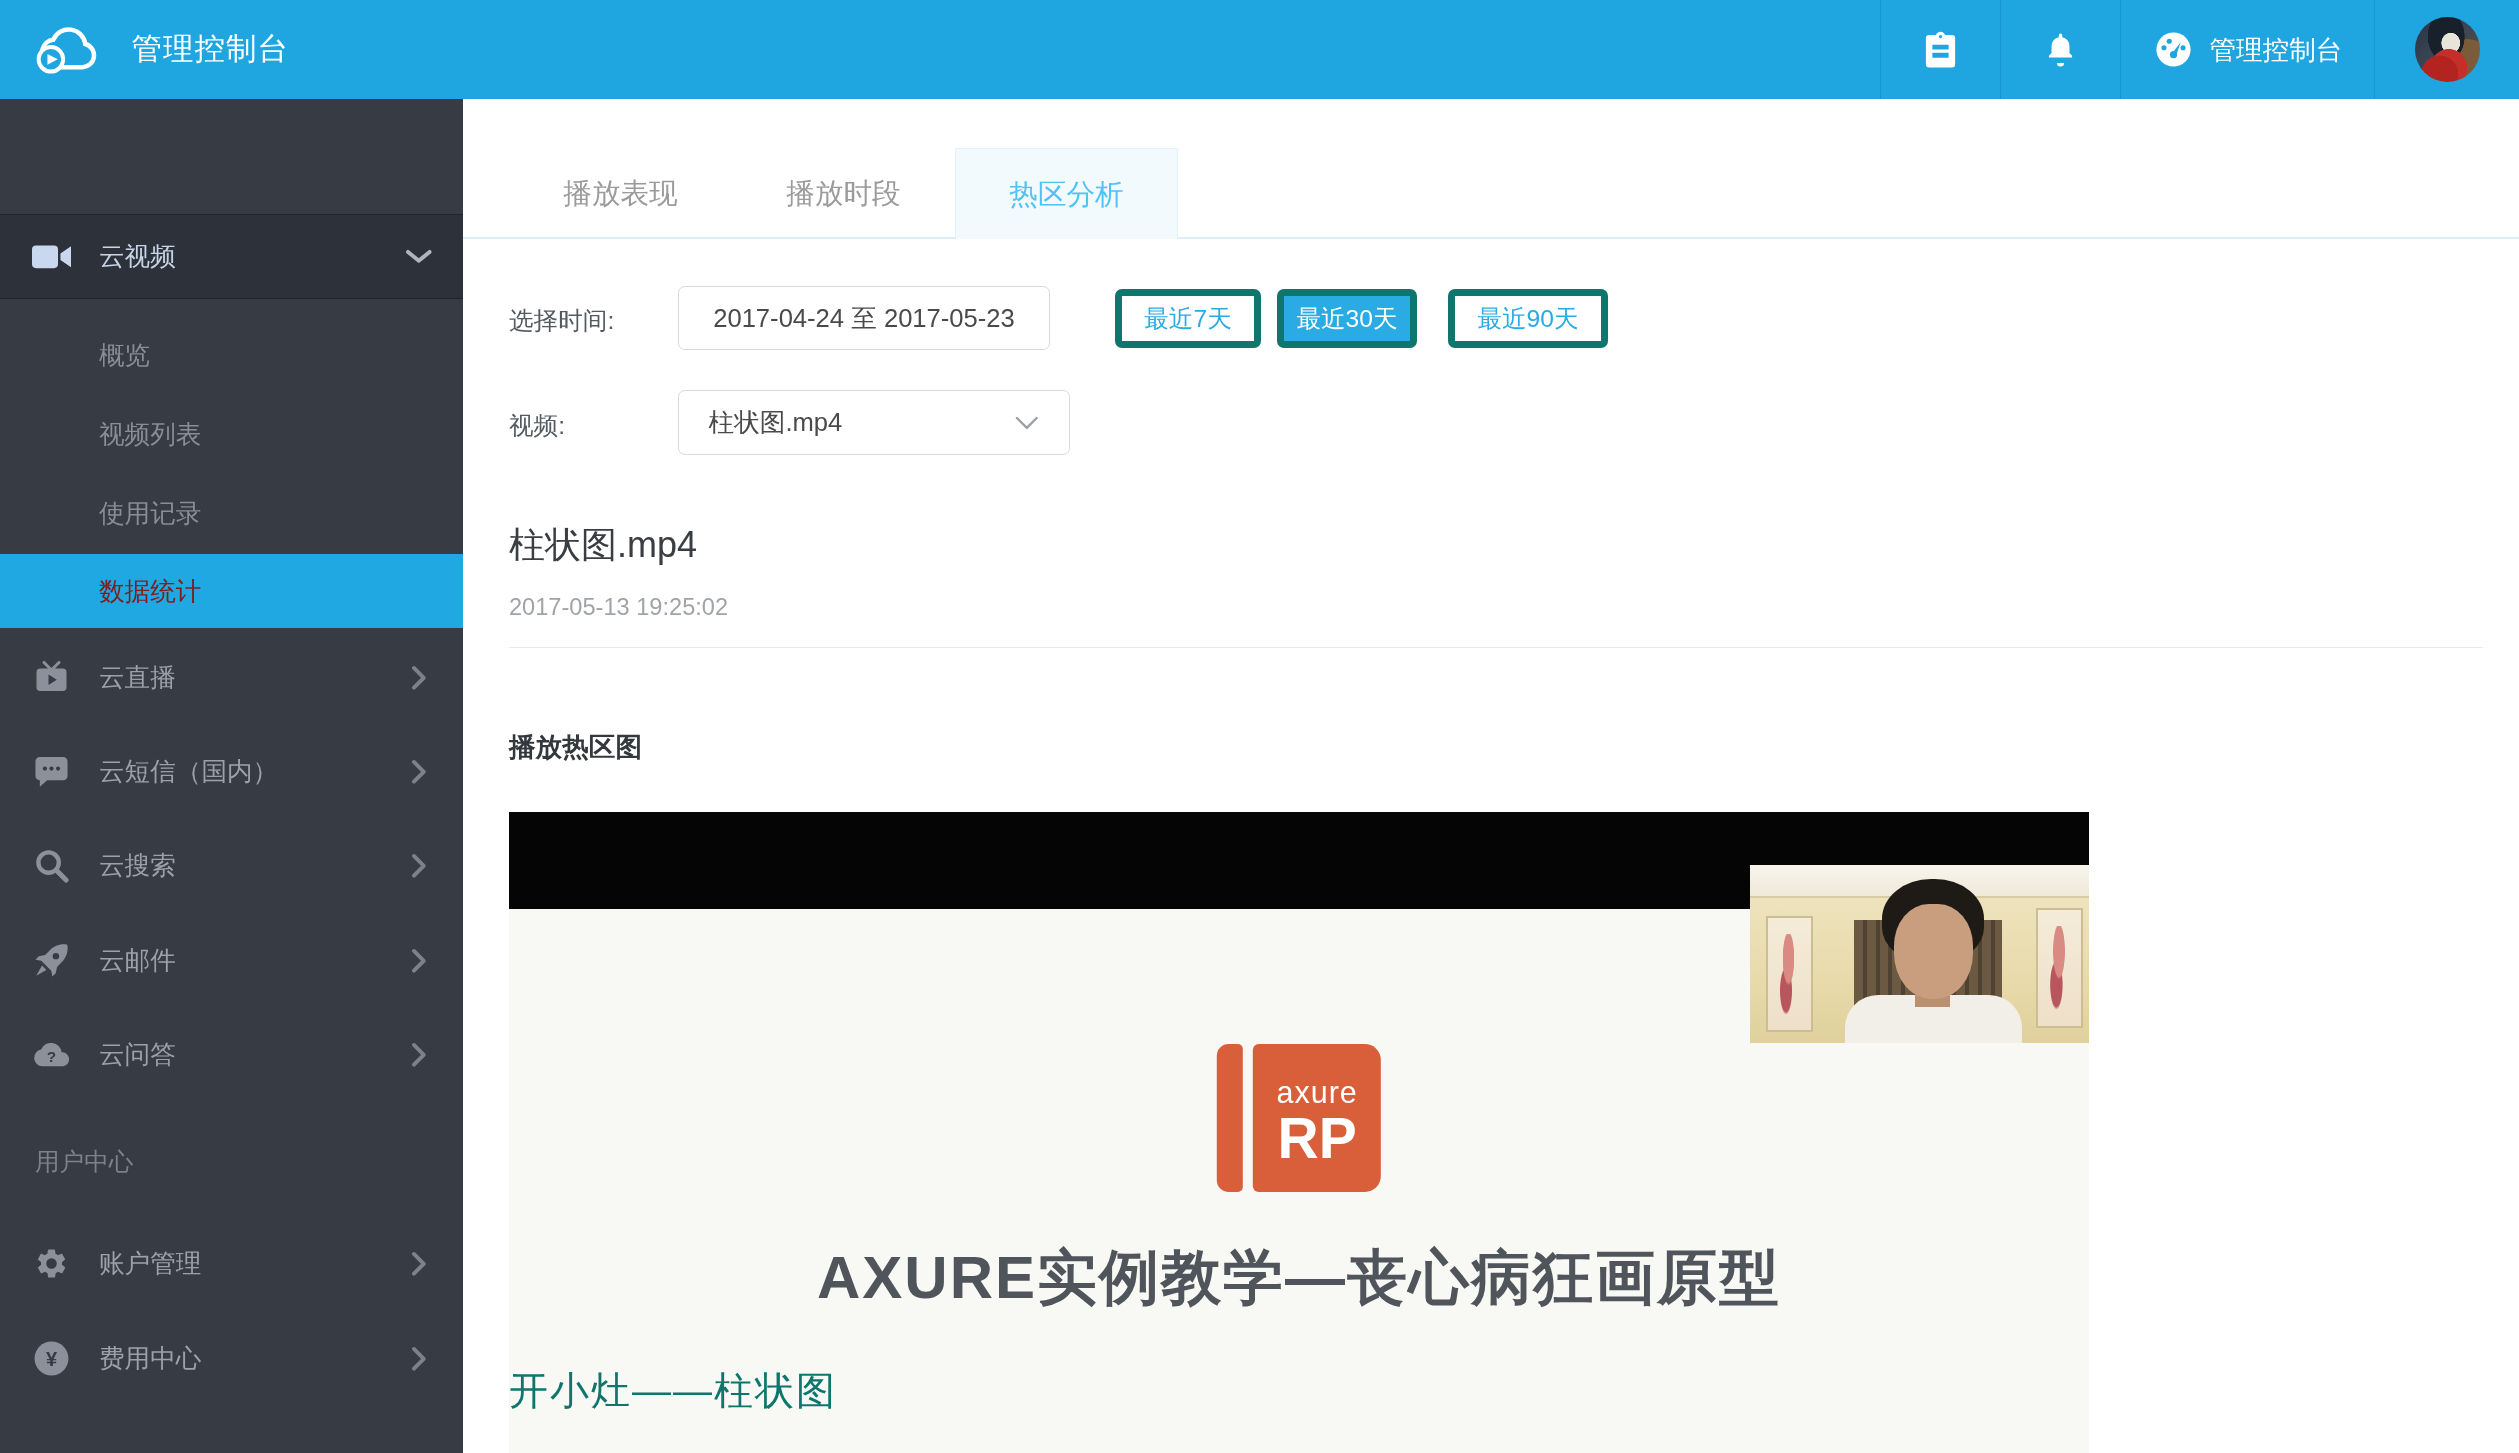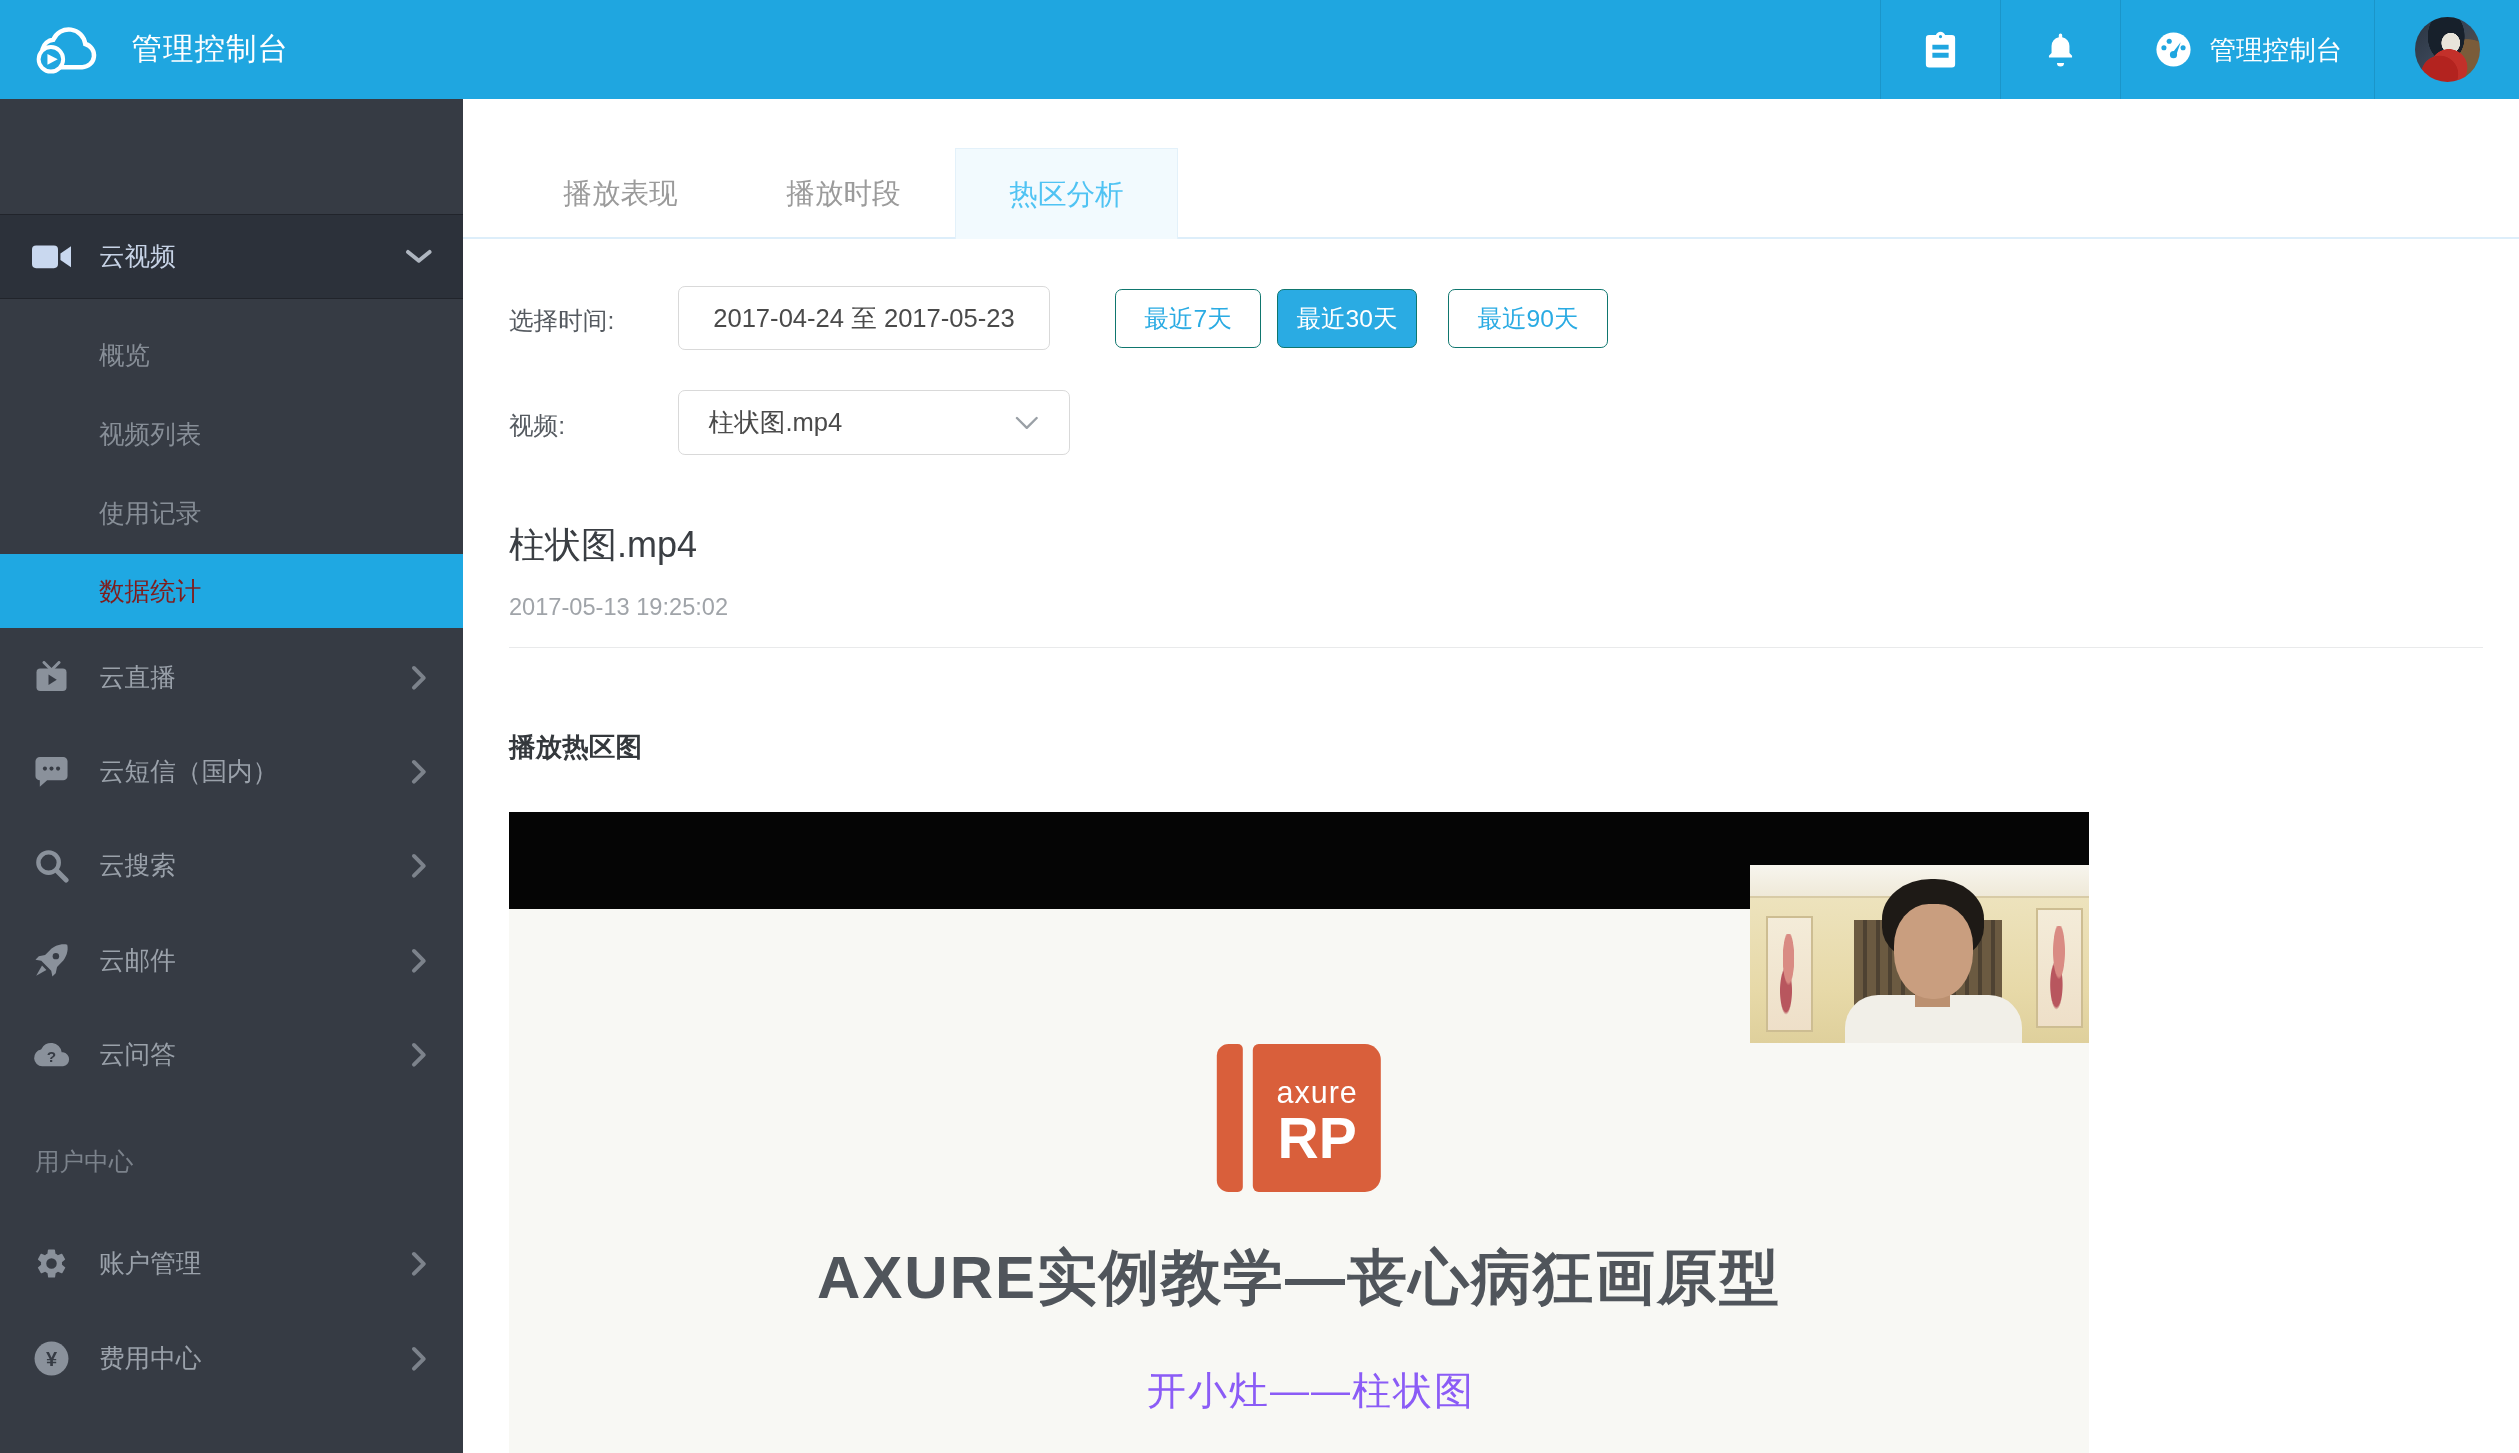--- a/index.html
+++ b/index.html
@@ -45,21 +45,21 @@
 
   .tabbar { position:absolute; left:0; top:49px; width:2057px; height:91px; border-bottom:2px solid #ddeefa; display:flex; padding-left:46px; }
   .tab { width:223px; height:91px; display:flex; align-items:center; justify-content:center;
          font-size:28.6px; color:#9b9b9b; cursor:pointer; }
   .tab.active { background:#f2fafe; border:1px solid #e3f1fa; border-bottom:none; color:#4fc3f3; }
 
   .flabel { position:absolute; left:46px; font-size:24.6px; color:#555a60; }
   .date-input { position:absolute; left:215px; top:187px; width:372px; height:64px; background:#fff;
     border:1px solid #d9d9d9; border-radius:6.9px; display:flex; align-items:center; justify-content:center;
     font-size:25.6px; color:#4a4a4a; cursor:pointer; }
-  .qbtn { position:absolute; top:190px; height:59px; border:1px solid #0f766e; border-radius:6.9px;
+  .qbtn { position:absolute; top:190px; height:59px; border:7px solid #0f766e; border-radius:6.9px;
     background:#fff; color:#2aabe3; font-size:24.6px; display:flex; align-items:center; justify-content:center; cursor:pointer; }
   .qbtn.active { background:#2aabe3; color:#fff; }
   .select { position:absolute; left:215px; top:291px; width:392px; height:65px; background:#fff;
     border:1px solid #d9d9d9; border-radius:6.9px; display:flex; align-items:center;
     padding:0 29.6px; font-size:25.6px; color:#4a4a4a; cursor:pointer; }
   .select .sel-chev { margin-left:auto; color:#9aa0a6; }
 
   .vtitle { position:absolute; left:46px; top:422px; font-size:36px; color:#3a3e43; font-weight:500; }
   .vtime  { position:absolute; left:46px; top:495px; font-size:23.6px; color:#a0a4a9; }
   .hr1 { position:absolute; left:46px; top:548px; width:1974px; height:1px; background:#e9eaeb; }
@@ -84,22 +84,22 @@
 
   .axlogo { position:absolute; left:50%; top:232px; transform:translateX(-50%); display:flex; gap:10.8px; }
   .axbar { width:25.6px; height:148px; background:#d95f3b; border-radius:11.8px 4.9px 4.9px 11.8px; }
   .axbox { width:128px; height:148px; background:#d95f3b; border-radius:5.9px 15.8px 15.8px 5.9px;
     display:flex; flex-direction:column; align-items:center; justify-content:center; color:#fff; }
   .axtop { font-size:30.5px; letter-spacing:1px; margin-top:5.9px; }
   .axbot { font-size:57px; font-weight:bold; line-height:57px;text-align:right; }
 
   .slide-h { position:absolute; left:0; top:426px; width:1580px; text-align:center;
     font-size:60px; font-weight:600; color:#50555b; letter-spacing:2px; }
-  .slide-s { position:absolute; left:12px; top:552px; width:1580px; text-align:center;
-    font-size:39px; font-weight:500; color:#8b5cf6; letter-spacing:2px; }
+  .slide-s { position:absolute; left:0; top:552px; width:1580px; text-align:left;
+    font-size:39px; font-weight:500; color:#0f766e; letter-spacing:2px; }
 
   svg { display:block; }
 </style>
 </head>
 <body>
 
 <div id="app">
 
   <div class="topbar">
     <div class="brand">

